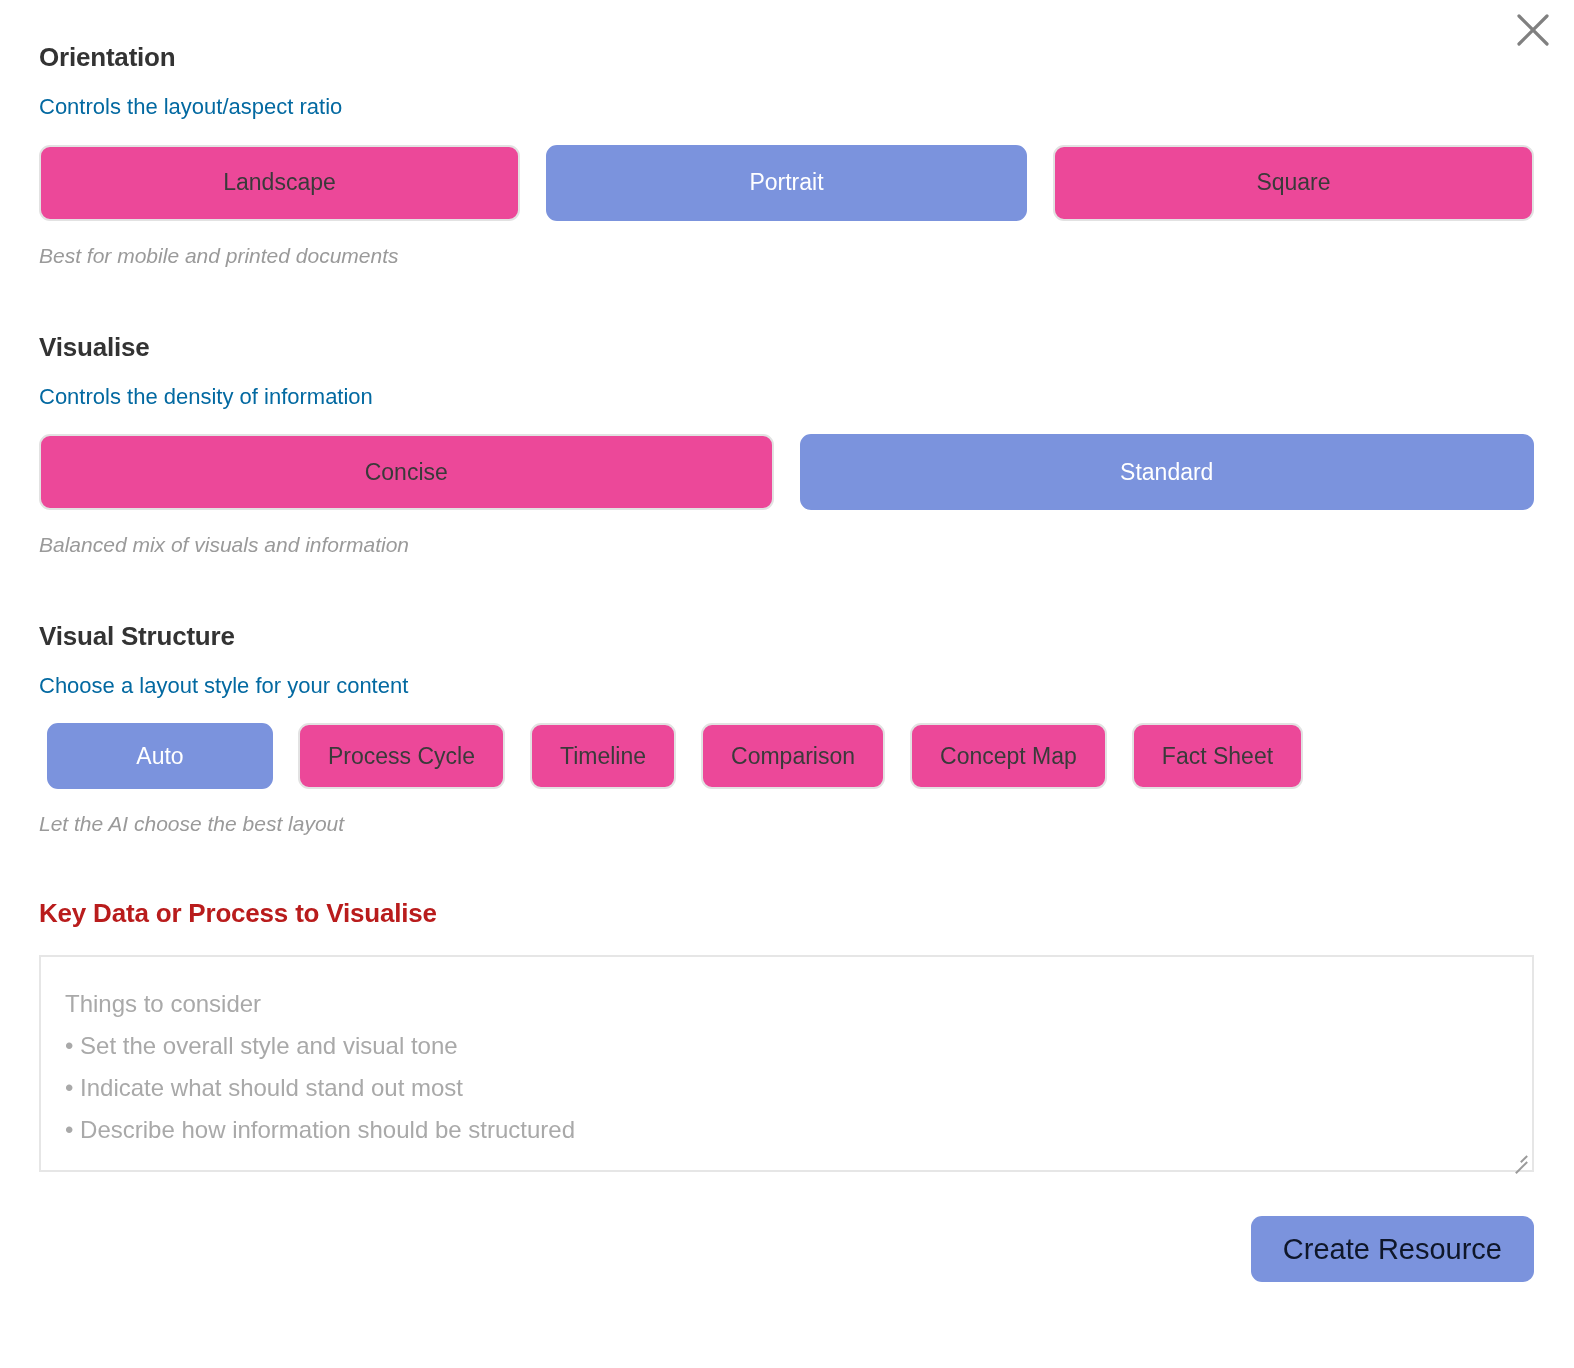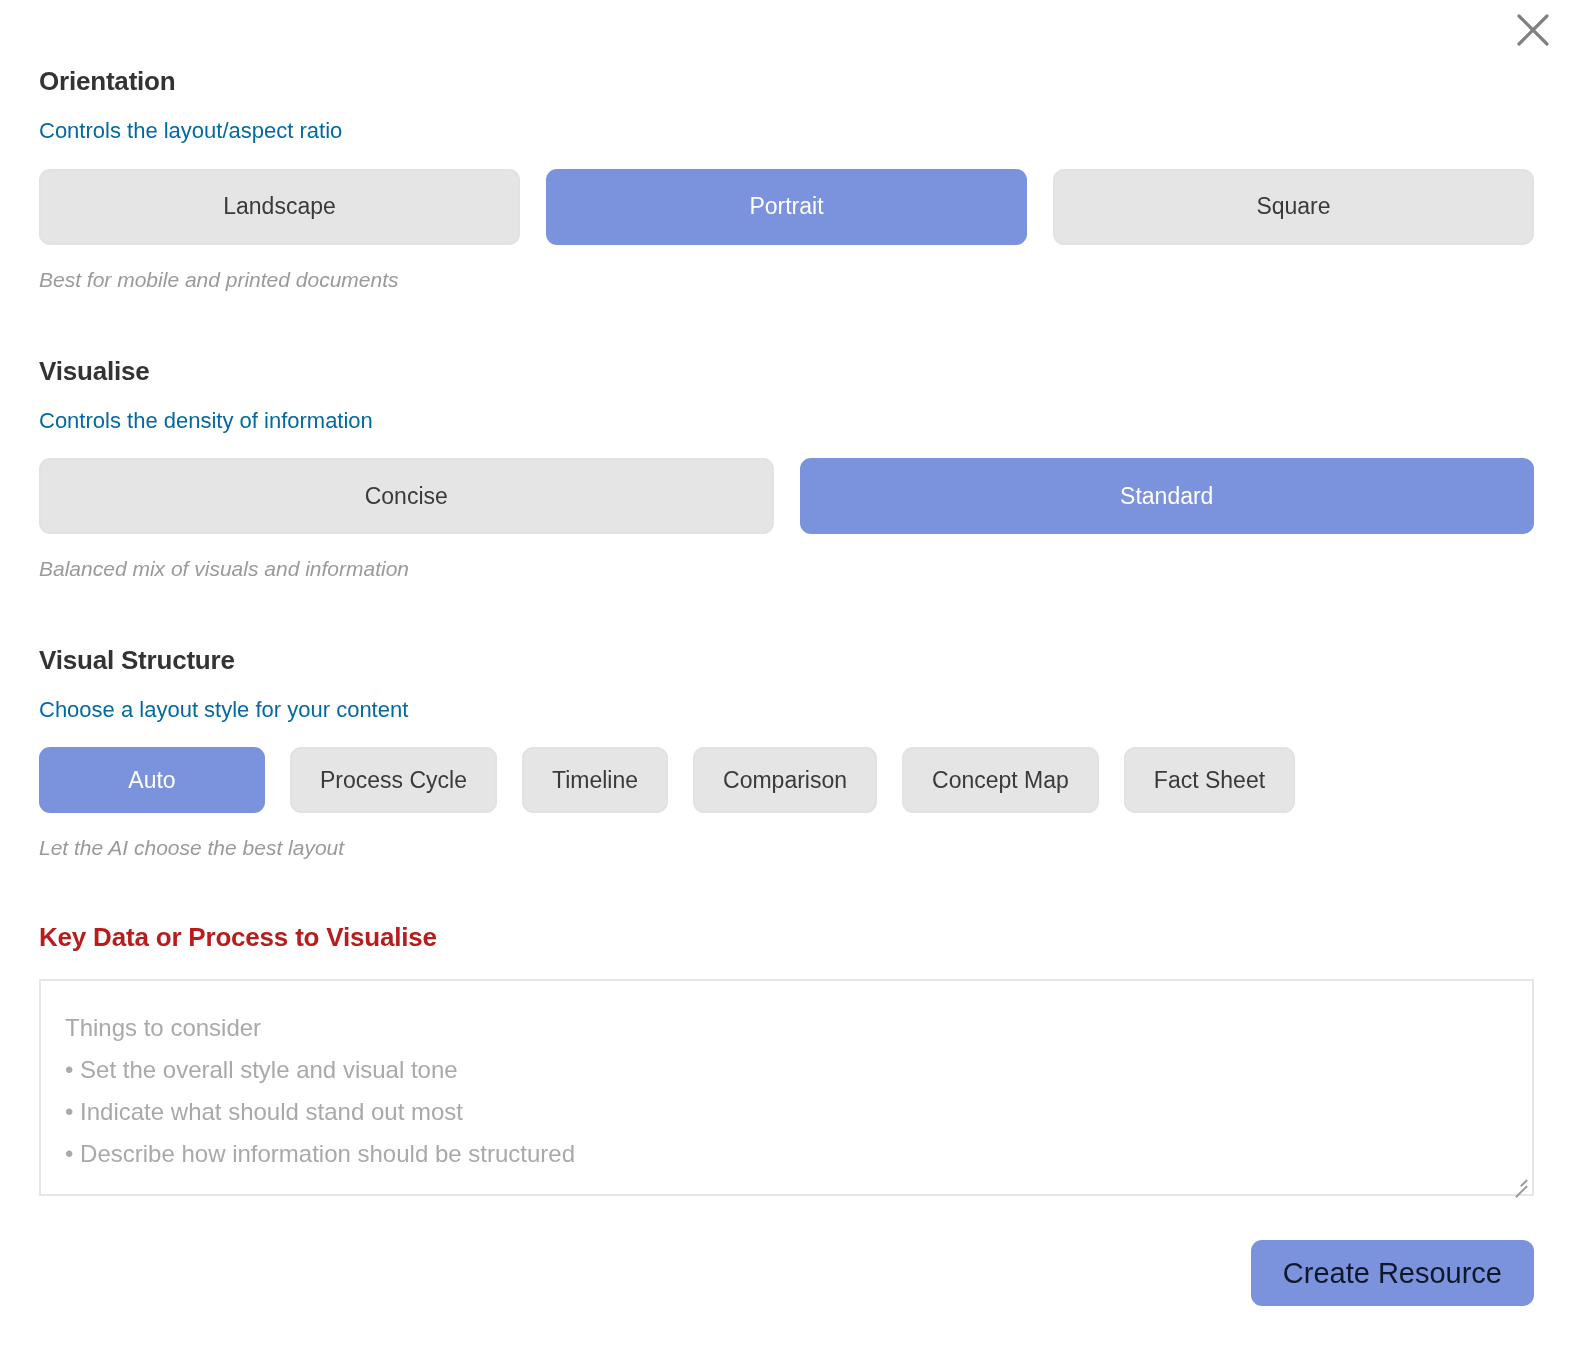--- a/index.html
+++ b/index.html
@@ -34,21 +34,21 @@
     border: none;
     cursor: pointer;
     padding: 0;
   }
   .close-btn svg { display: block; }
 
   
   .content {
     position: absolute;
     left: 39px;
-    top: 66px;
+    top: 42px;
     width: 1495px;
   }
 
   
   .section { margin-bottom: 0; }
 
   .section-title {
     font-size: 26px;
     font-weight: bold;
     color: #333333;
@@ -72,34 +72,34 @@
   }
 
   
   .option-row {
     display: flex;
     margin-top: 24px;
   }
   .option-row.thirds { gap: 26px; }
   .option-row.thirds .opt { flex: 1 1 0; height: 76px; font-size: 23px; }
 
-  .option-row.chips { gap: 25px; }
+  .option-row.chips { gap: 25px; margin-left: 8px; }
   .option-row.chips .opt {
     height: 66px;
     font-size: 23px;
     padding: 0 28px;
     flex: 0 0 auto;
   }
   .option-row.chips .opt.auto-chip { min-width: 226px; }
 
   .opt {
     display: flex;
     align-items: center;
     justify-content: center;
-    background: #e5e5e5;
+    background: #ec4899;
     border: 2px solid #e2e2e2;
     border-radius: 11px;
     color: #3a3a3a;
     font-family: "Liberation Sans", sans-serif;
     cursor: pointer;
     white-space: nowrap;
     line-height: 1;
   }
 
   .opt.selected {

